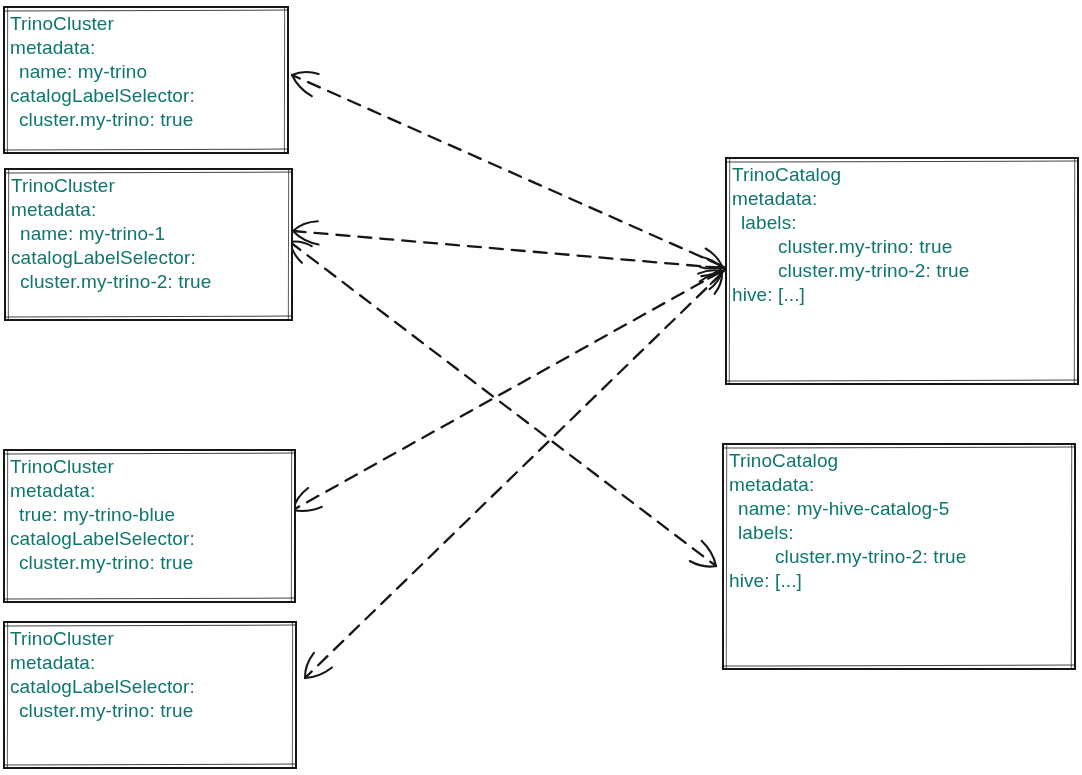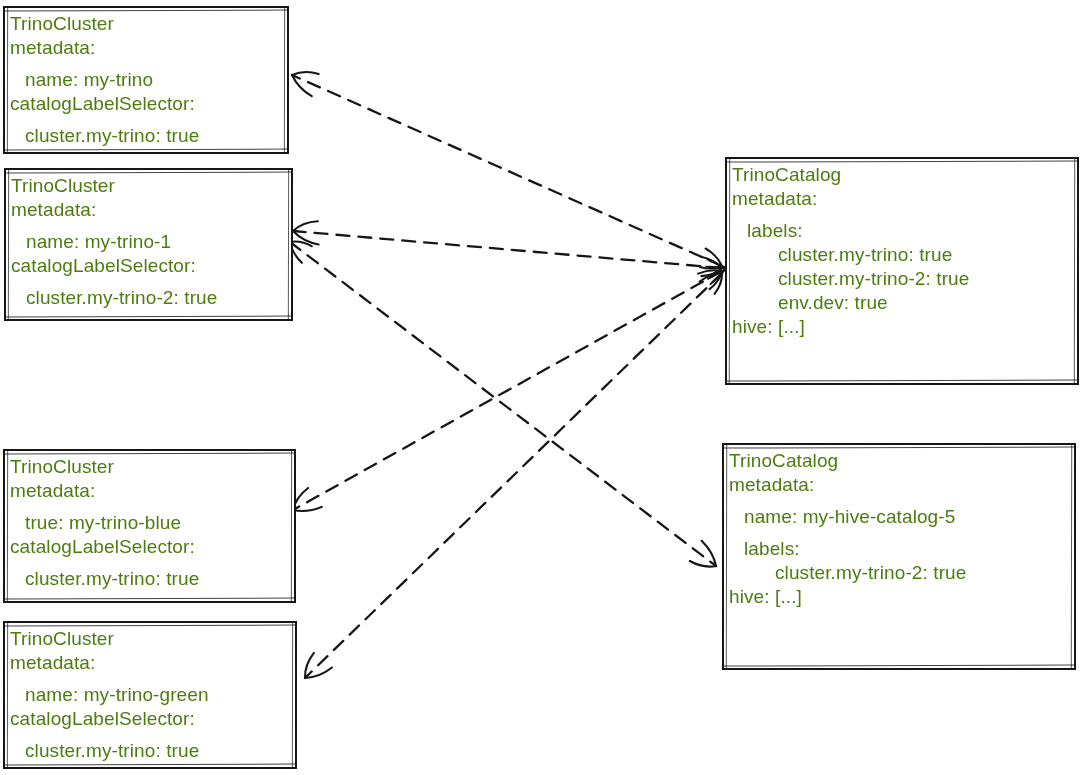--- a/index.html
+++ b/index.html
@@ -26,25 +26,25 @@
     border-bottom:1.3px solid rgba(20,20,20,.8);
     transform:rotate(-0.18deg);pointer-events:none;
   }
   .node::after{
     content:"";position:absolute;top:-1px;bottom:-1px;left:2px;right:2px;
     border-left:1.2px solid rgba(20,20,20,.7);
     border-right:1.2px solid rgba(20,20,20,.7);
     transform:rotate(0.12deg);pointer-events:none;
   }
   .yline{
-    font-size:19px;line-height:24px;color:#4d7c0f;
+    font-size:19px;line-height:24px;color:#0f766e;
     white-space:pre;letter-spacing:0.1px;
   }
   .indent-0{padding-left:5px;}
-  .indent-1{padding-left:20px;margin-top:8px;}
+  .indent-1{padding-left:14px;}
   .indent-2{padding-left:51px;}
 </style>
 </head>
 <body>
 
 <div id="canvas">
   <svg id="edges" viewBox="0 0 1082 775" xmlns="http://www.w3.org/2000/svg">
       <path d="M 722 266 L 292 75" fill="none" stroke="#161616" stroke-width="2.3" stroke-linecap="round" stroke-dasharray="13 9"></path>
       <path d="M 722.0 266.0 Q 717.0 255.1 705.6 248.5" fill="none" stroke="#161616" stroke-width="2.1" stroke-linecap="round"></path>
       <path d="M 722.0 266.0 Q 711.9 270.4 699.9 266.9" fill="none" stroke="#161616" stroke-width="2.1" stroke-linecap="round"></path>
@@ -92,31 +92,29 @@
     <div class="node" style="left: 3px; top: 449px; width: 293px; height: 154px;">
       <div class="yline indent-0">TrinoCluster</div>
       <div class="yline indent-0">metadata:</div>
       <div class="yline indent-1">true: my-trino-blue</div>
       <div class="yline indent-0">catalogLabelSelector:</div>
       <div class="yline indent-1">cluster.my-trino: true</div>
     </div>
     <div class="node" style="left: 3px; top: 621px; width: 294px; height: 148px;">
       <div class="yline indent-0">TrinoCluster</div>
       <div class="yline indent-0">metadata:</div>
-      <div class="yline indent-1">name: my-trino-green</div>
       <div class="yline indent-0">catalogLabelSelector:</div>
       <div class="yline indent-1">cluster.my-trino: true</div>
     </div>
     <div class="node" style="left: 725px; top: 157px; width: 354px; height: 228px;">
       <div class="yline indent-0">TrinoCatalog</div>
       <div class="yline indent-0">metadata:</div>
       <div class="yline indent-1">labels:</div>
       <div class="yline indent-2">cluster.my-trino: true</div>
       <div class="yline indent-2">cluster.my-trino-2: true</div>
-      <div class="yline indent-2">env.dev: true</div>
       <div class="yline indent-0">hive: [...]</div>
     </div>
     <div class="node" style="left: 722px; top: 443px; width: 354px; height: 227px;">
       <div class="yline indent-0">TrinoCatalog</div>
       <div class="yline indent-0">metadata:</div>
       <div class="yline indent-1">name: my-hive-catalog-5</div>
       <div class="yline indent-1">labels:</div>
       <div class="yline indent-2">cluster.my-trino-2: true</div>
       <div class="yline indent-0">hive: [...]</div>
     </div>

